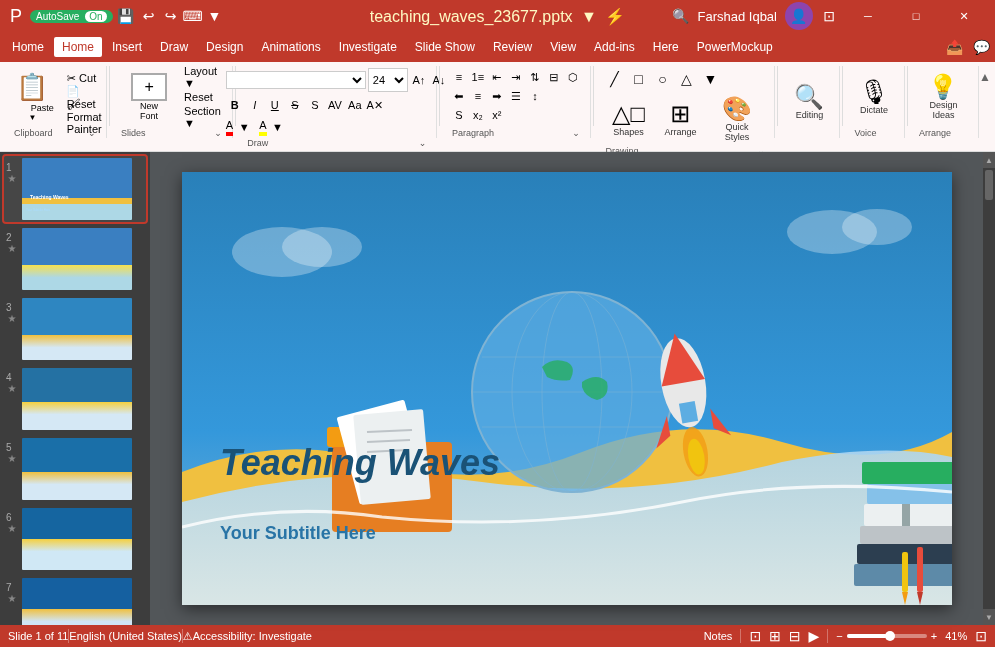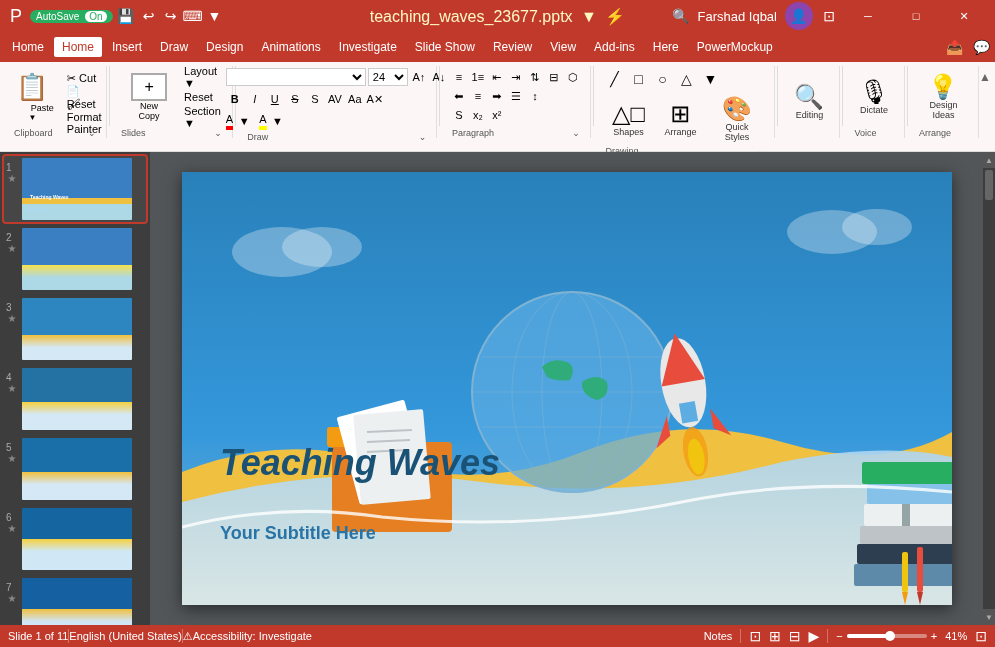--- a/index.html
+++ b/index.html
@@ -102,21 +102,21 @@
       min-width: 60px;
     }
 
     
     .font-row { display: flex; align-items: center; gap: 2px; margin-bottom: 2px; }
     .font-select { 
       width: 140px; height: 18px; border: 1px solid #ccc; font-size: 11px; 
       padding: 0 2px; background: white; cursor: pointer;
     }
     .font-size-select {
-      width: 40px; height: 18px; border: 1px solid #ccc; font-size: 11px;
+      width: 40px; height: 24px; border: 1px solid #ccc; font-size: 11px;
       padding: 0 0; background: white; cursor: pointer;
     }
     .fmt-btn {
       width: 18px; height: 18px; border: 1px solid transparent;
       display: flex; align-items: center; justify-content: center;
       cursor: pointer; font-size: 11px; border-radius: 2px;
     }
 
     
     .para-row { display: flex; gap: 1px; }
@@ -335,21 +335,21 @@
       </div>
     </div>
 
     <div class="divider-v"></div>
 
     <div class="ribbon-group">
       <div style="display:flex; flex:1; align-items:center; gap:2px;">
         <div class="new-slide-btn">
           <div style="width:36px; height:28px; border:2px solid #aaa; background:white; display:flex; align-items:center; justify-content:center; font-size:16px;">+</div>
           <span style="font-size:9px; white-space:pre-line; text-align:center;">New
-Copy</span>
+Font</span>
         </div>
         <div style="display:flex; flex-direction:column; gap:2px;">
           <div class="ribbon-btn-small">Layout ▼</div>
           <div class="ribbon-btn-small">Reset</div>
           <div class="ribbon-btn-small">Section ▼</div>
         </div>
       </div>
       <div class="ribbon-group-title">
         <span>Slides</span>
         <span>⌄</span>

